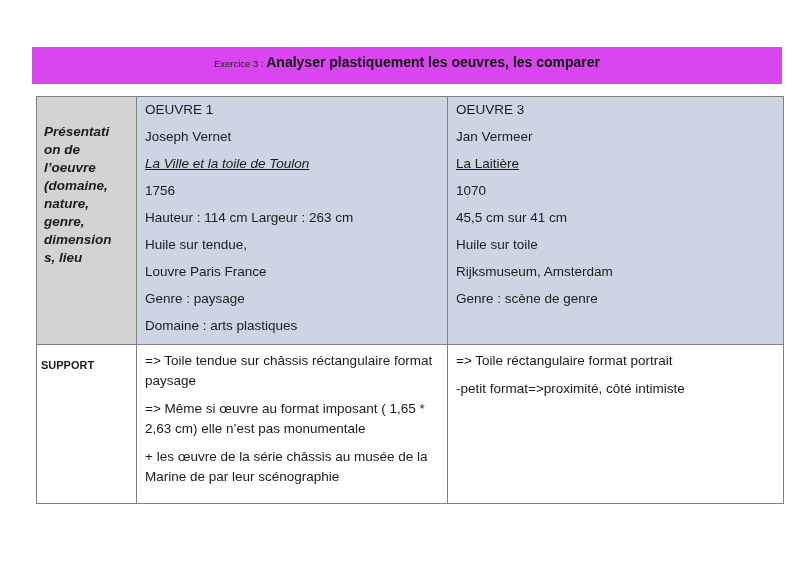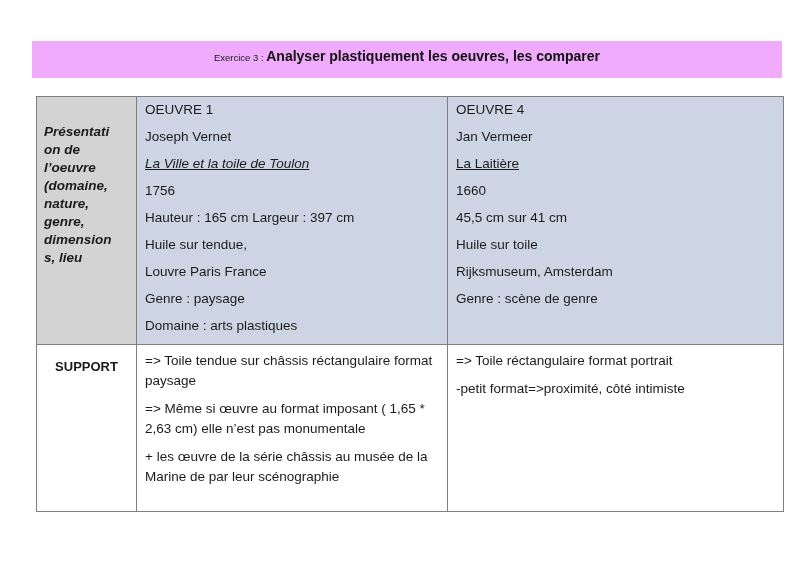--- a/index.html
+++ b/index.html
@@ -1,21 +1,21 @@
 <!DOCTYPE html>
 <html><head>
 <meta charset="utf-8">
 <style>
   * { margin:0; padding:0; box-sizing:border-box; }
   html,body { width:800px; height:566px; background:#ffffff; font-family:"Liberation Sans", sans-serif; color:#1b1b1b; }
   .page { position:relative; width:800px; height:566px; background:#ffffff; overflow:hidden; }
 
   .banner {
-    position:absolute; left:32px; top:41px; width:750px; height:37px;
-    background:#f0abfc; text-align:center; padding-top:6px;
+    position:absolute; left:32px; top:47px; width:750px; height:37px;
+    background:#d946ef; text-align:center; padding-top:6px;
   }
   .title-prefix { font-size:9.5px; color:#222; }
   .title-main { font-size:14px; font-weight:bold; color:#111; }
 
   table.doc-table {
     position:absolute; left:36px; top:96px; width:747px;
     border-collapse:collapse; table-layout:fixed;
   }
   td { border:1px solid #7f7f7f; vertical-align:top; font-size:13.5px; }
 
@@ -30,23 +30,23 @@
     background:#d3d3d3;
     font-weight:bold; font-style:italic;
     padding:26px 23px 0 7px; line-height:18px;
     overflow-wrap:break-word;
   }
   td.cell-blue { background:#cdd5e4; padding:4px 8px 0 8px; }
   td.cell-blue p { line-height:18px; margin:0 0 9px 0; }
 
   td.cell-label-support {
     background:#ffffff; font-weight:bold;
-    padding:14px 4px 0 4px; text-align:center; font-size:13px;
+    padding:14px 4px 0 4px; text-align:left; font-size:11px;
   }
-  td.cell-support { background:#ffffff; padding:6px 8px 16px 8px; }
+  td.cell-support { background:#ffffff; padding:6px 8px 8px 8px; }
   td.cell-support p { line-height:20px; margin:0 0 8px 0; }
 
   .work-title-italic { font-style:italic; text-decoration:underline; }
   .work-title-plain  { text-decoration:underline;margin-top:22px; }
 </style>
 </head>
 <body>
 
 <div class="page">
 
@@ -63,32 +63,32 @@
 
     <tbody>
         <tr class="row-presentation">
       <td class="cell-label-presentation">Présentation de l’oeuvre (domaine, nature, genre, dimensions, lieu</td>
 
       <td class="cell-blue">
         <p>OEUVRE 1</p>
         <p>Joseph Vernet</p>
         <p><span class="work-title-italic">La Ville et la toile de Toulon </span></p>
         <p>1756</p>
-        <p>Hauteur : 165 cm Largeur : 397 cm</p>
+        <p>Hauteur : 114 cm Largeur : 263 cm</p>
         <p>Huile sur tendue,</p>
         <p>Louvre Paris France</p>
         <p>Genre : paysage</p>
         <p>Domaine : arts plastiques</p>
       </td>
 
       <td class="cell-blue">
-        <p>OEUVRE 4</p>
+        <p>OEUVRE 3</p>
         <p>Jan Vermeer</p>
         <p><span class="work-title-plain">La Laitière</span></p>
-        <p>1660</p>
+        <p>1070</p>
         <p>45,5 cm sur 41 cm</p>
         <p>Huile sur toile</p>
         <p>Rijksmuseum, Amsterdam</p>
         <p>Genre : scène de genre</p>
       </td>
     </tr>
 
     <tr class="row-support">
       <td class="cell-label-support">SUPPORT</td>
 

